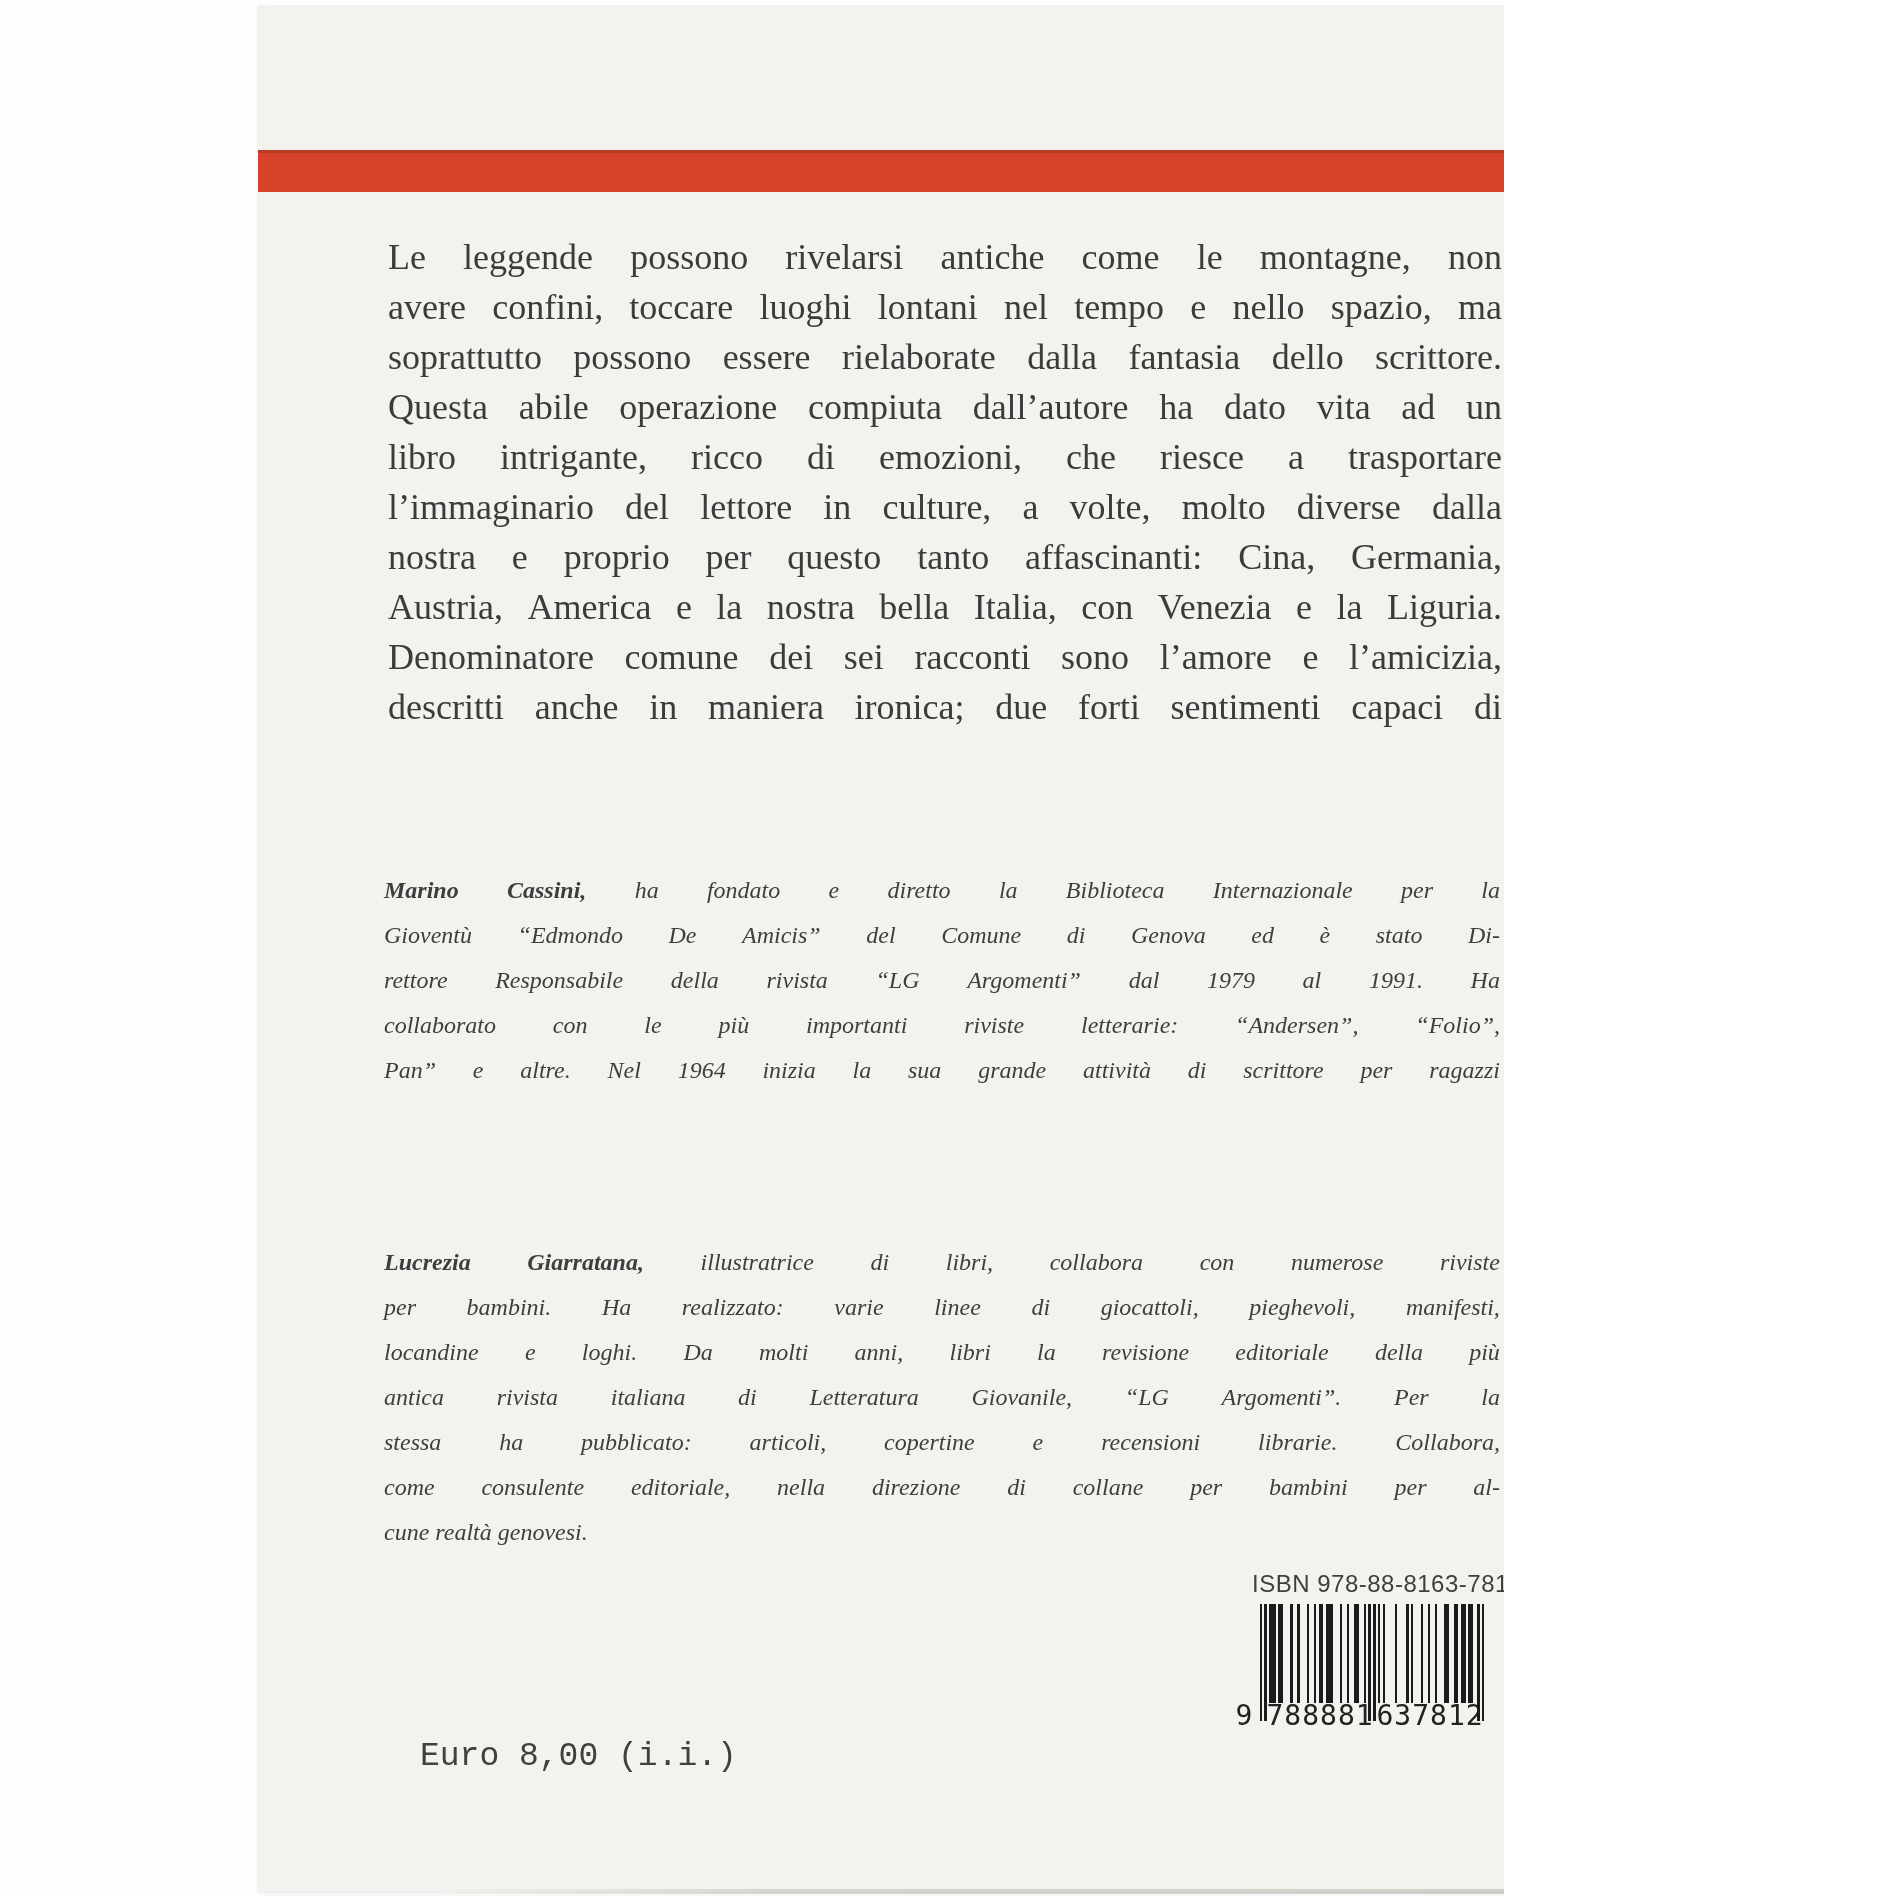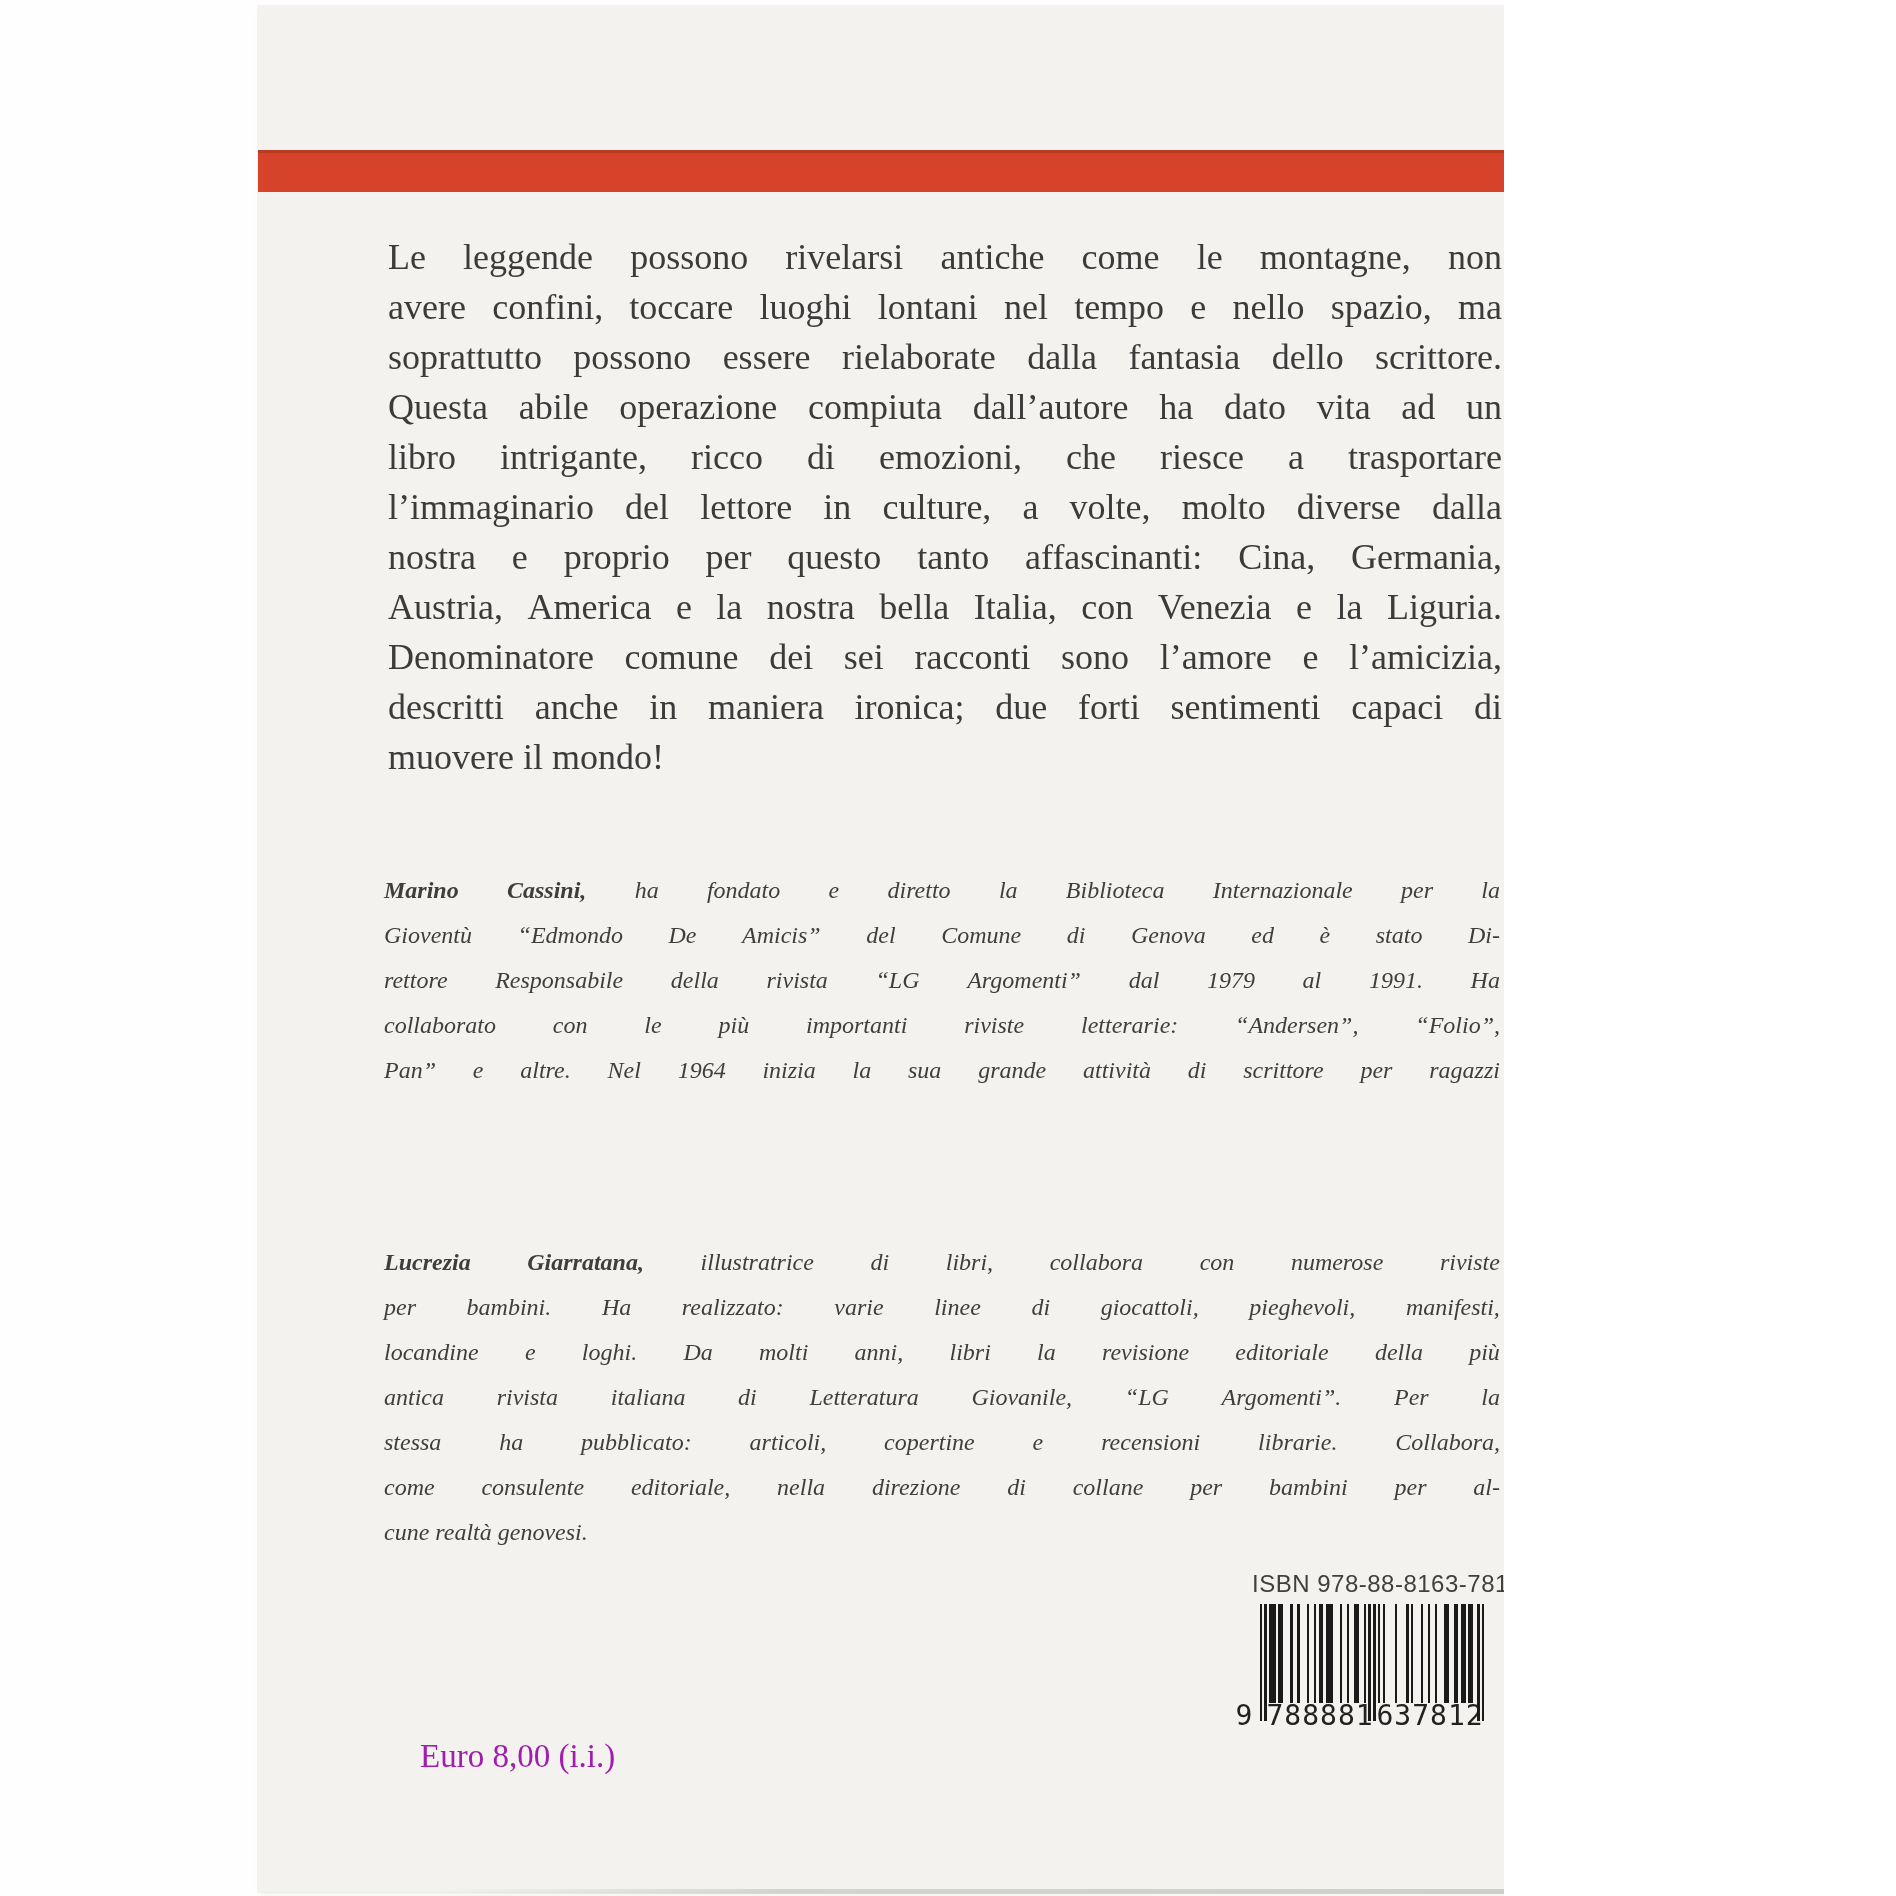--- a/index.html
+++ b/index.html
@@ -28,22 +28,22 @@
   .isbn-label{font-family:"Liberation Sans",sans-serif;font-size:24px;color:#3f3f3f;
               text-align:center;white-space:nowrap;letter-spacing:.5px;}
   .barcode{position:relative;margin:6px auto 0;width:225px;height:124px;}
   .bar{position:absolute;top:0;height:99px;background:#1a1a1a;}
   .bar.guard{height:117px;}
   .bd{position:absolute;top:95px;font-family:"DejaVu Sans Mono",monospace;font-size:28px;color:#222;}
   .bd-9{left:-24px;}
   .bd-l{left:7px;width:102px;text-align:center;letter-spacing:1px;}
   .bd-r{left:117px;width:102px;text-align:center;letter-spacing:1px;}
   
-  .price{position:absolute;left:162px;top:1732px;font-family:Liberation Serif, serif;
-         font-size:33px;color:#a21caf;}
+  .price{position:absolute;left:162px;top:1732px;font-family:Liberation Mono, monospace;
+         font-size:33px;color:#404040;}
   
   .smudge{position:absolute;left:1284px;top:286px;width:7px;height:58px;
           background:rgba(214,67,42,.20);border-radius:4px;}
   .book-bottom-edge{position:absolute;left:170px;right:0;bottom:-2px;height:5px;
           background:linear-gradient(to right, rgba(160,165,148,0), rgba(160,165,148,.38) 30%, rgba(160,165,148,.45));}
 </style>
 </head>
 <body>
 
 <div class="scene">
@@ -164,21 +164,20 @@
           <span class="w">anche</span>
           <span class="w">in</span>
           <span class="w">maniera</span>
           <span class="w">ironica;</span>
           <span class="w">due</span>
           <span class="w">forti</span>
           <span class="w">sentimenti</span>
           <span class="w">capaci</span>
           <span class="w">di</span>
         </div>
-        <div class="lline">muovere il mondo!</div>
       </div>
 
     <div id="bio-0" class="bio">
         <div class="jline">
           <span class="w b">Marino</span>
           <span class="w b">Cassini,</span>
           <span class="w">ha</span>
           <span class="w">fondato</span>
           <span class="w">e</span>
           <span class="w">diretto</span>

